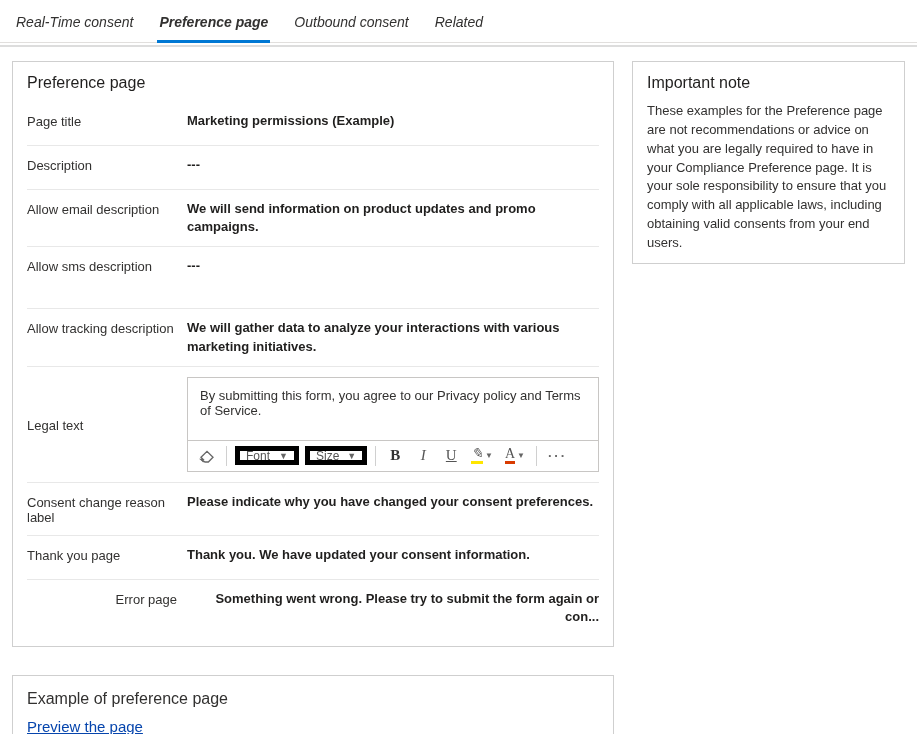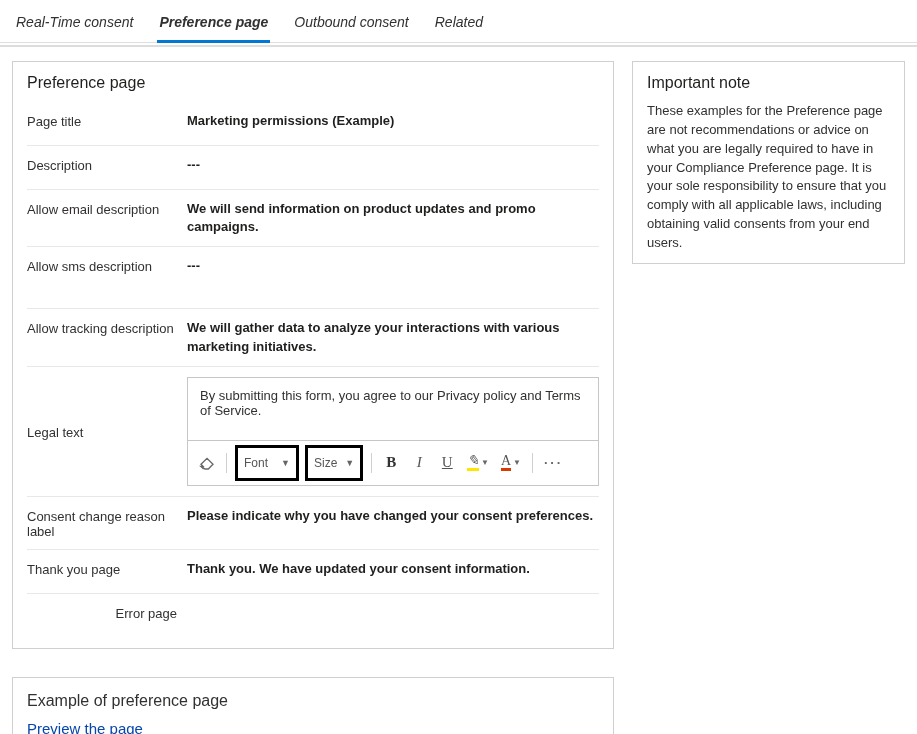--- a/index.html
+++ b/index.html
@@ -108,22 +108,22 @@
   justify-content: center;
   font-size: 13px;
   color: #555;
   cursor: pointer;
   padding: 0 3px;
 }
 .rte-btn.bold { font-weight: 700; color: #333; font-family: Georgia, serif; font-size: 15px; }
 .rte-btn.italic { font-style: italic; font-family: Georgia, serif; font-size: 15px; }
 .rte-btn.underline { text-decoration: underline; font-family: Georgia, serif; font-size: 15px; }
 .rte-dd {
-  border: 3px solid #000000;
-  height: 36px;
+  border: 5px solid #000000;
+  height: 19px;
   display: inline-flex;
   align-items: center;
   padding: 0 6px;
   font-size: 12px;
   gap: 8px;
   cursor: pointer;
   color: #555;
   min-width: 64px;
   justify-content: space-between;
 }
@@ -251,20 +251,21 @@
         <div class="field-value">Please indicate why you have changed your consent preferences.</div>
       </div>
 
       <div class="field-row">
         <div class="field-label">Thank you page</div>
         <div class="field-value">Thank you. We have updated your consent information.</div>
       </div>
 
       <div class="field-row last">
         <div class="field-label">Error page</div>
+        <div class="field-value">Something went wrong. Please try to submit the form again or con...</div>
       </div>
     </div>
 
     <div class="preview-card">
       <div class="preview-title">Example of preference page</div>
       <a class="preview-link">Preview the page</a>
     </div>
   </div>
 
   <div class="right-col">

